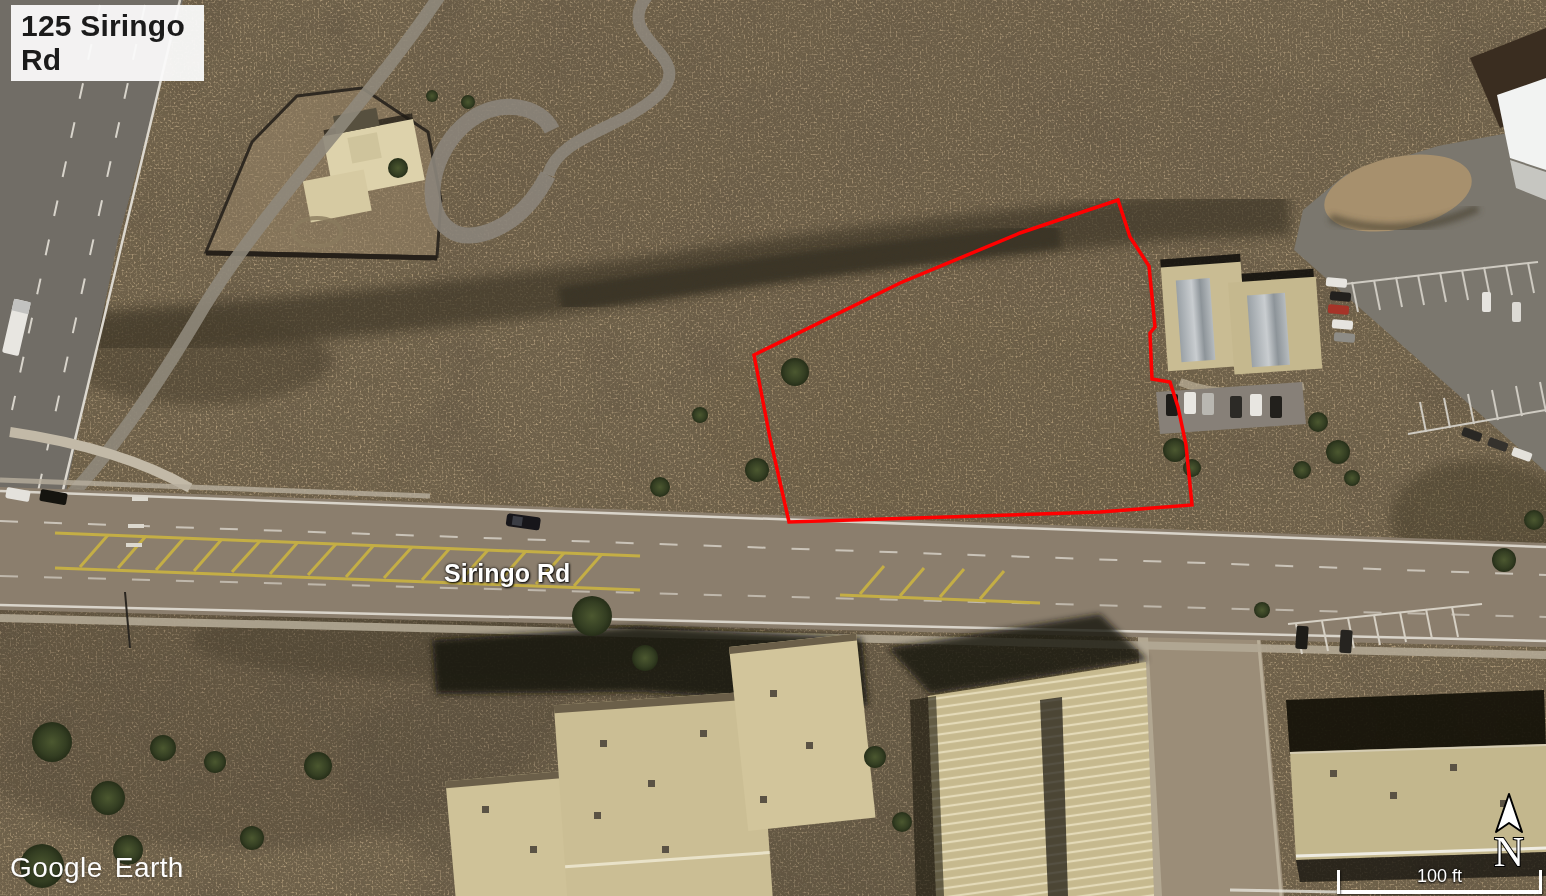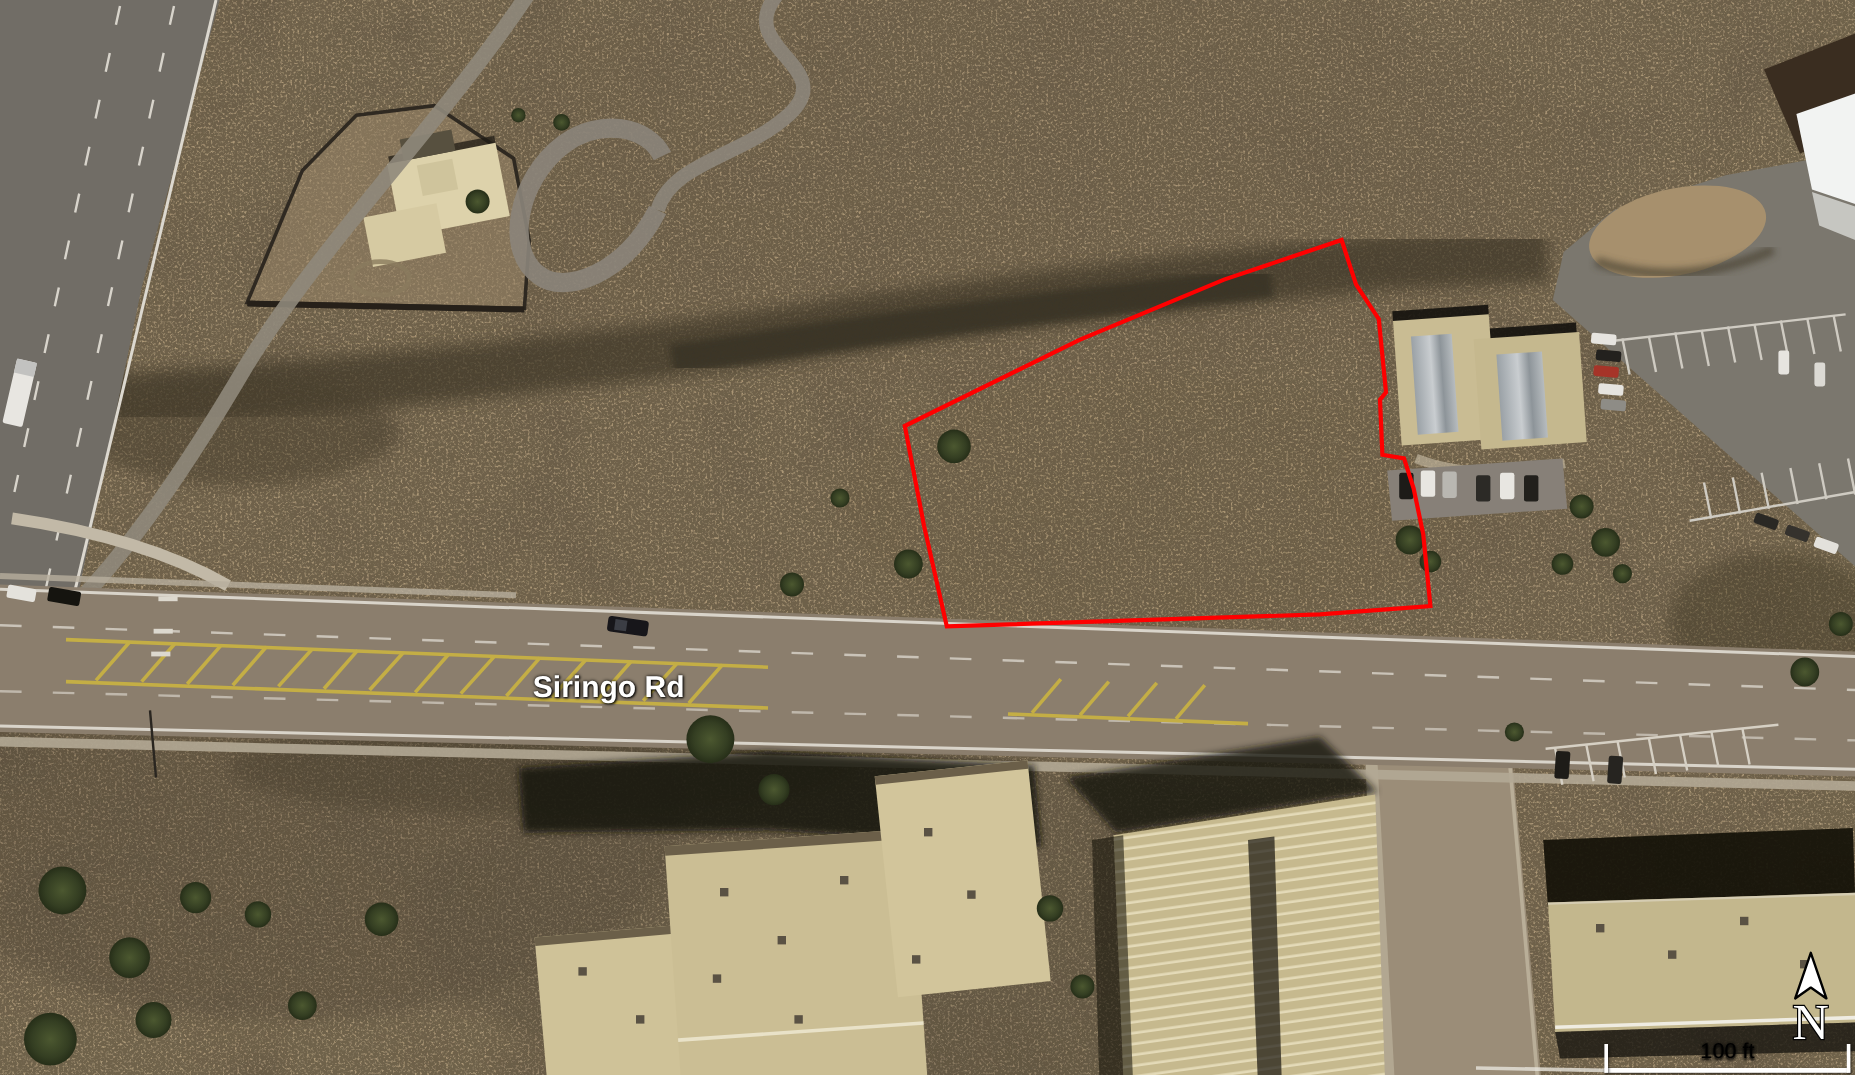--- a/index.html
+++ b/index.html
@@ -15,21 +15,21 @@
   .watermark{position:absolute;left:10px;top:852px;font-size:28px;color:#fdfdfd;
              letter-spacing:.4px;word-spacing:4px;text-shadow:0 1px 3px rgba(0,0,0,.45);}
   .compass{position:absolute;left:1486px;top:792px;width:46px;height:80px;}
   .scalebar{position:absolute;left:1337px;top:868px;width:205px;height:26px;}
   .sb-line{position:absolute;left:0;right:0;bottom:0;height:4px;background:#fff;
            box-shadow:0 1px 2px rgba(0,0,0,.55);}
   .sb-tick{position:absolute;bottom:0;width:3px;height:24px;background:#fff;
            box-shadow:1px 1px 2px rgba(0,0,0,.55);}
   .sb-tick.left{left:0;} .sb-tick.right{right:0;}
   .sb-label{position:absolute;bottom:7px;left:0;width:100%;text-align:center;
-            font-size:18px;color:#000000;text-shadow:0 1px 2px #000,0 0 3px rgba(0,0,0,.8);}
+            font-size:18px;color:#ffffff;text-shadow:0 1px 2px #000,0 0 3px rgba(0,0,0,.8);}
 </style>
 </head>
 <body>
 
 <div class="stage">
 
   <svg class="map" width="1546" height="896" viewBox="0 0 1546 896">
     <defs>
       <filter id="blur6">
           <feGaussianBlur stdDeviation="6"></feGaussianBlur>
@@ -320,23 +320,27 @@
         <circle cx="432" cy="96" r="6"></circle>
       <circle cx="1175" cy="450" r="12"></circle>
         <circle cx="1192" cy="468" r="9"></circle>
     </g>
 
     <g stroke="#ff0000">
       <polygon fill="none" stroke-width="3.5" stroke-linejoin="miter" points="754,355 900,283 1020,233 1118,200 1130,237 1149,266 1155,327 1150,333 1152,379 1170,382 1178,407 1186,445 1192,505 1100,512 789,522 770,438"></polygon>
     </g>
   </svg>
 
+  <div class="addr-box">
+    <span>125 Siringo Rd</span>
+  </div>
 
   <div class="road-label">Siringo Rd</div>
 
+  <div class="watermark">Google Earth</div>
 
   <svg class="compass" viewBox="0 0 46 80">
     <polygon points="23,2 36,40 23,31 10,40" fill="#ffffff" stroke="#000000" stroke-width="2" stroke-linejoin="round"></polygon>
     <text x="23" y="74" text-anchor="middle" font-family="Liberation Serif, serif" font-size="42" fill="#ffffff" stroke="#000000" stroke-width="2" paint-order="stroke">N</text>
   </svg>
 
   <div class="scalebar">
     <div class="sb-label">100 ft</div>
     <div class="sb-line"></div>
     <div class="sb-tick left"></div>

